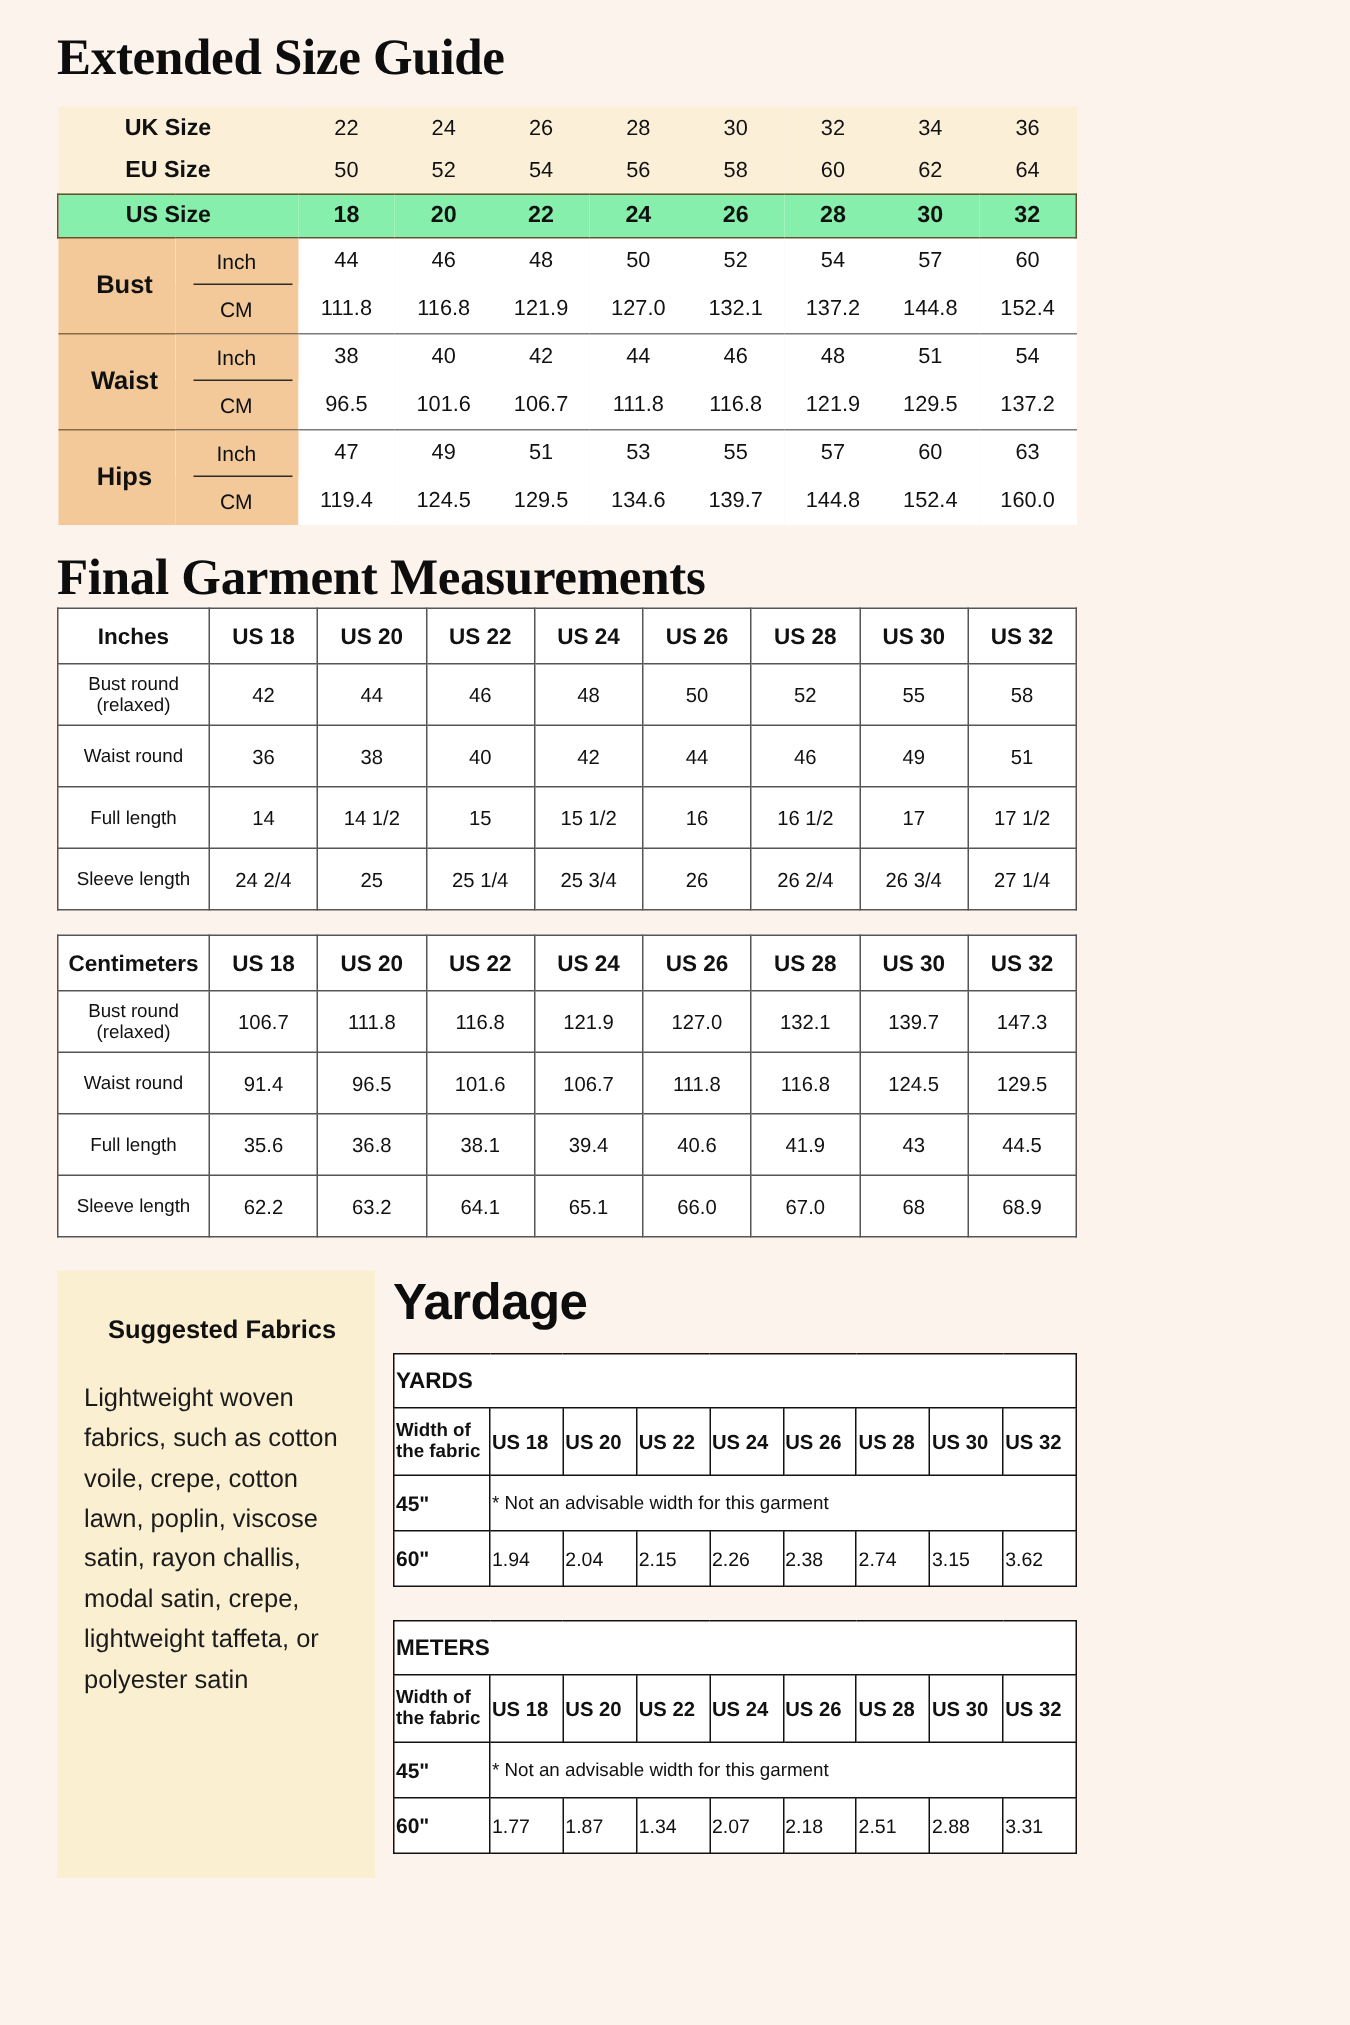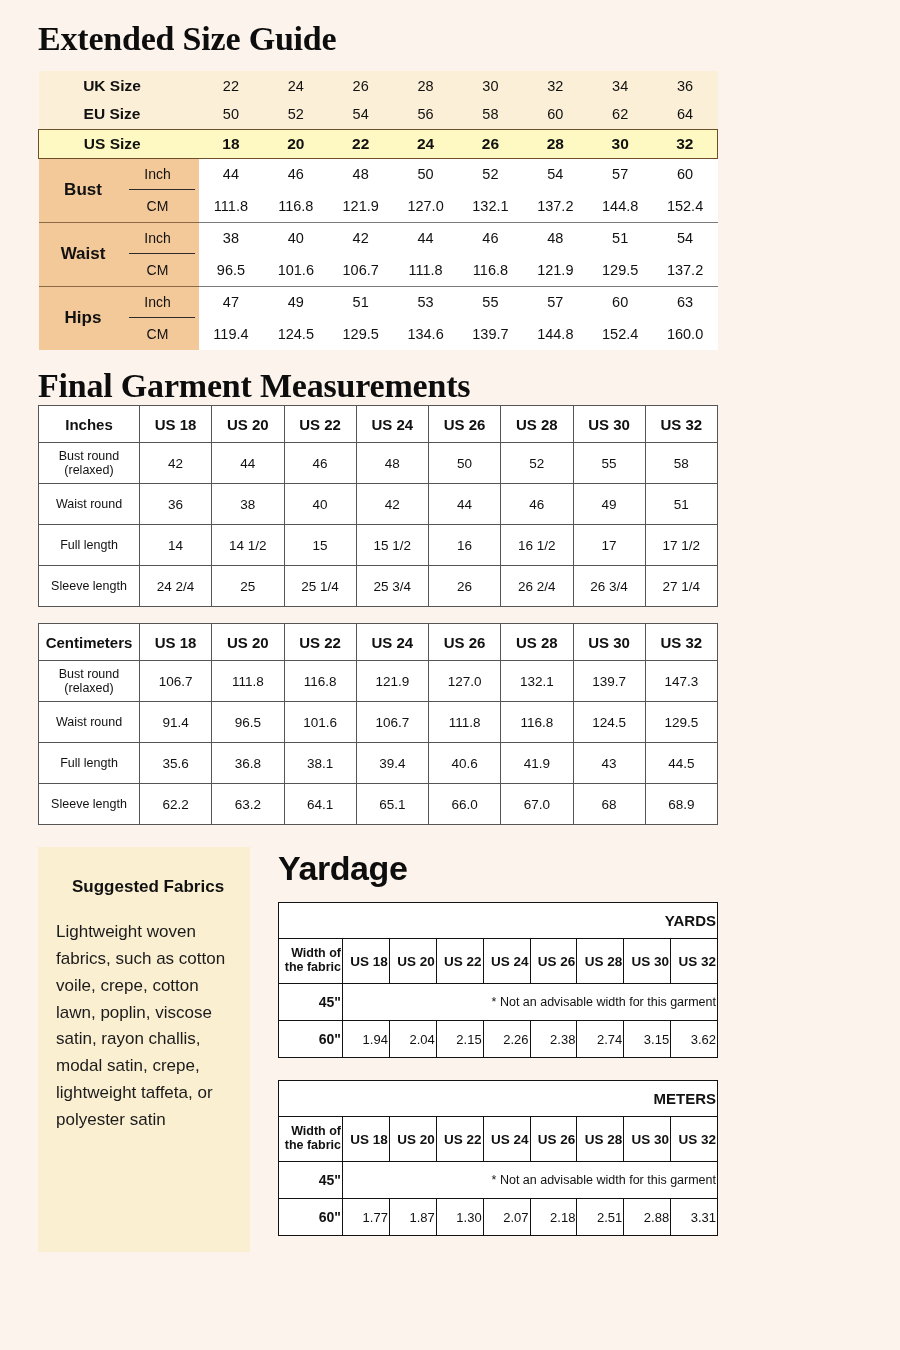--- a/index.html
+++ b/index.html
@@ -49,21 +49,21 @@
   .size-guide { font-size: 14.5px; }
   .size-guide td { text-align: center; vertical-align: middle; }
 
   .sg-rowlabel {
     font-weight: bold;
     font-size: 15.5px;
     text-align: right;
     padding-right: 14px;
   }
   .band-light { background: #fbefd8; }
-  .band-us    { background: #fef9c3; }
+  .band-us    { background: #86efac; }
   .tan        { background: #f3c999; }
   .white      { background: #ffffff; }
 
   .us-row td {
     border-top: 1.6px solid #6d4f2c;
     border-bottom: 1.6px solid #6d4f2c;
     font-weight: bold;
     font-size: 15.5px;
   }
   .us-row td.first-cell { border-left: 1.6px solid #6d4f2c; }
@@ -141,34 +141,34 @@
     margin: 0 0 22px 16px;
   }
   .fabrics-text {
     font-size: 17px;
     line-height: 1.58;
     margin: 0;
     color: #1b1b1b;
   }
   .yardage-col {
     flex: 1 1 auto;
-    padding-left: 28px;
+    padding-left: 12px;
     box-sizing: border-box;
   }
   #title-yardage { padding-bottom: 14px; padding-top: 2px; }
 
   .yardage {
     border: 1.8px solid #121212;
     background: #fff;
     font-size: 13px;
     margin-bottom: 22px;
   }
   .yardage td {
     border: 1.4px solid #121212;
-    text-align: right;
+    text-align: left;
     vertical-align: middle;
     height: 34px;
   }
   .yardage .unit-title {
     font-weight: bold;
     font-size: 15px;
     height: 33px;
   }
   .yardage .col-head {
     font-weight: bold;
@@ -502,21 +502,21 @@
               <td class="col-head">US 32</td>
             </tr>
             <tr>
               <td class="width-label">45"</td>
               <td class="note" colspan="8">* Not an advisable width for this garment</td>
             </tr>
             <tr>
               <td class="width-label">60"</td>
               <td>1.77</td>
               <td>1.87</td>
-              <td>1.30</td>
+              <td>1.34</td>
               <td>2.07</td>
               <td>2.18</td>
               <td>2.51</td>
               <td>2.88</td>
               <td>3.31</td>
             </tr>
           </tbody>
       </table>
     </div>
 

